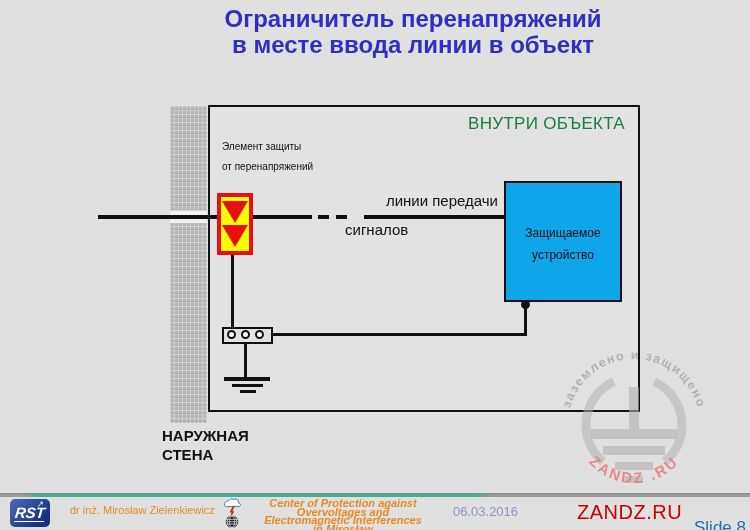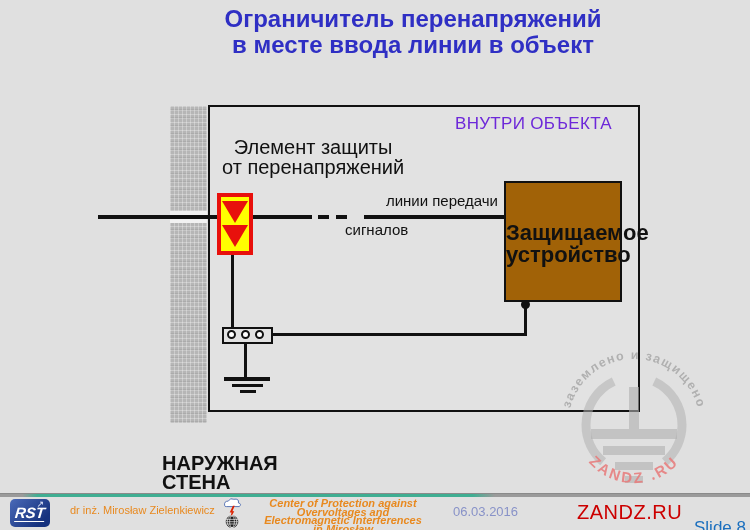--- a/index.html
+++ b/index.html
@@ -16,23 +16,23 @@
           background-color:#b6b6b6;
           background-image:
             repeating-linear-gradient(0deg, rgba(255,255,255,.30) 0 1px, transparent 1px 4px),
             repeating-linear-gradient(90deg, rgba(255,255,255,.30) 0 1px, transparent 1px 4px),
             repeating-linear-gradient(0deg, rgba(0,0,0,.06) 0 2px, transparent 2px 8px); }
   .wall-gap { position:absolute; left:170px; top:211px; width:37px; height:12px; background:#f2f2f2; }
 
   
   .main-box { position:absolute; left:208px; top:105px; width:432px; height:307px;
               border:2px solid #111; background:#e2e2e2; }
-  .inside-label { position:absolute; left:455px; top:114px; width:170px; text-align:left;
-                  font-size:17px; color:#6d28d9; letter-spacing:.3px; }
-  .protect-label { position:absolute; left:222px; top:137px; font-size:20px; line-height:20px; color:#111;text-align:center; }
+  .inside-label { position:absolute; left:455px; top:114px; width:170px; text-align:right;
+                  font-size:17px; color:#15803d; letter-spacing:.3px; }
+  .protect-label { position:absolute; left:222px; top:137px; font-size:10px; line-height:20px; color:#111; }
   .line-label1 { position:absolute; left:340px; top:192px; width:158px; text-align:right;
                  font-size:15px; color:#111; }
   .line-label2 { position:absolute; left:345px; top:221px; width:100px; 
                  font-size:15px; color:#111; }
 
   
   .hline { position:absolute; top:215px; height:4px; background:#111; }
   .hl-s1 { left:98px;  width:214px; }
   .hl-d1 { left:318px; width:11px; }
   .hl-d2 { left:336px; width:11px; }
@@ -59,25 +59,25 @@
   .gnd-hline { position:absolute; left:273px; top:333px; width:254px; height:3px; background:#111; }
   .dot { position:absolute; left:521px; top:300px; width:9px; height:9px; border-radius:50%; background:#111; }
 
   .gbar { position:absolute; background:#111; }
   .gb1 { left:224px; top:377px; width:46px; height:4px; }
   .gb2 { left:232px; top:384px; width:31px; height:3px; }
   .gb3 { left:240px; top:390px; width:16px; height:3px; }
 
   
   .device { position:absolute; left:504px; top:181px; width:118px; height:121px;
-            background:#a16207; border:2px solid #111; text-align:center;
-            font-size:22px; font-weight:bold; line-height:22px; color:#111; padding-top:39px; }
-
-  .wall-label { position:absolute; left:162px; top:426px; font-size:20px; font-weight:bold;
-                line-height:19px; color:#111;margin-top:28px; }
+            background:#0ea5e9; border:2px solid #111; text-align:center;
+            font-size:12px; font-weight:normal; line-height:22px; color:#111; padding-top:39px; }
+
+  .wall-label { position:absolute; left:162px; top:426px; font-size:15px; font-weight:bold;
+                line-height:19px; color:#111; }
 
   
   .watermark { position:absolute; left:552px; top:343px; width:164px; height:164px; }
 
   
   .divider { position:absolute; left:0; top:493px; width:750px; height:4px;
              border-top:1px solid #8a8a8a;
              background:linear-gradient(90deg,#9a9a9a 0%,#9a9a9a 3%,#3fae92 5%,#3fae92 63%,#9a9a9a 66%,#9a9a9a 100%); }
   .rst-logo { position:absolute; left:10px; top:499px; width:40px; height:28px; border-radius:5px;
               background:linear-gradient(135deg,#4a6ab8 0%,#16327e 80%);

